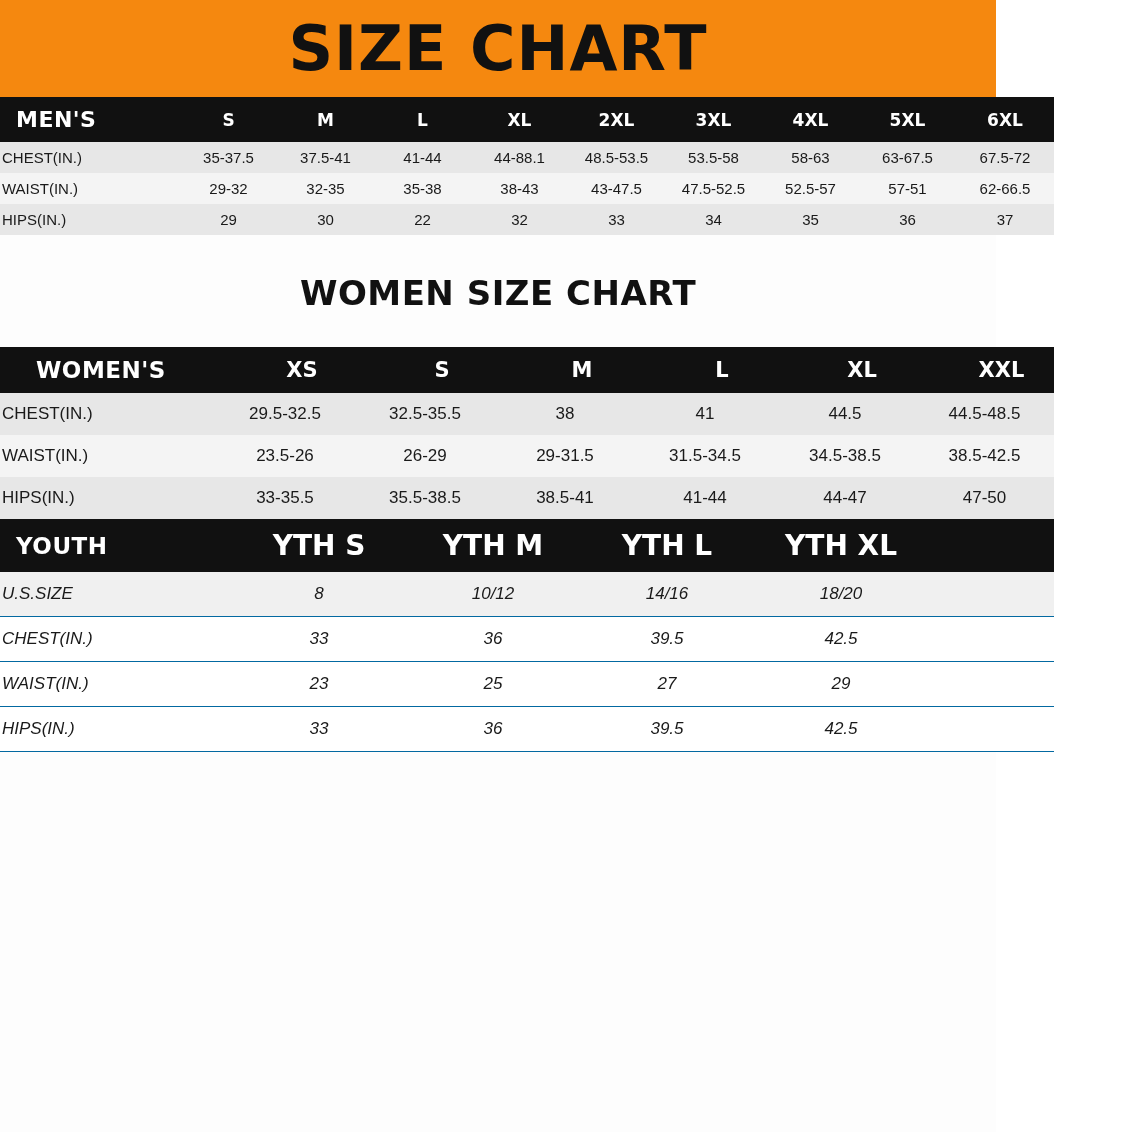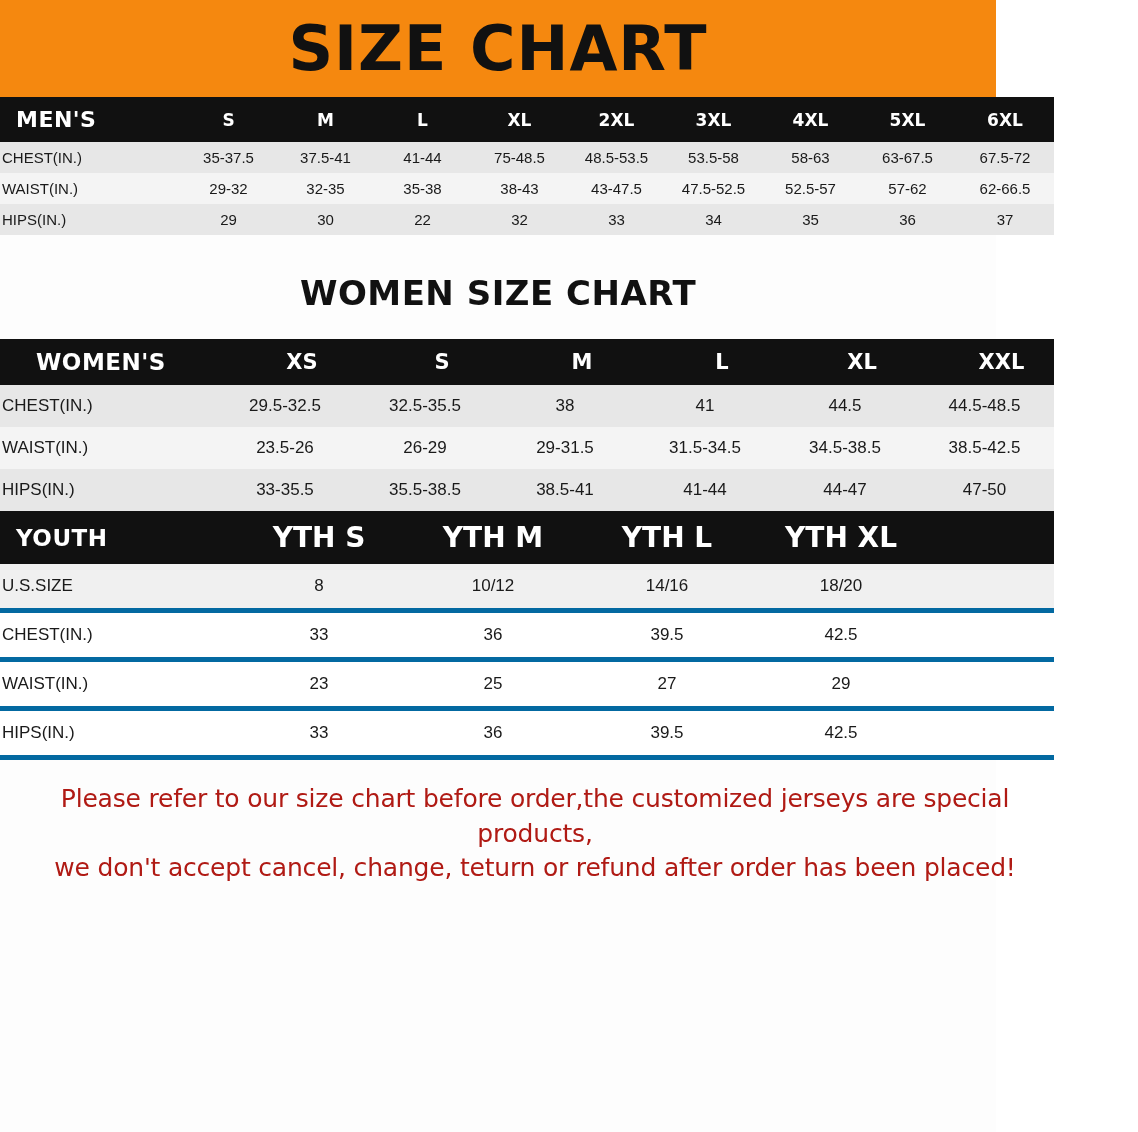--- a/index.html
+++ b/index.html
@@ -40,21 +40,21 @@
   
   .section-title {
     text-align: center;
     font-family: "DejaVu Sans", sans-serif;
     font-weight: 700;
     font-size: 34px;
     color: #111111;
     letter-spacing: 0.5px;
   }
   #man-title { margin-top: 28px; margin-bottom: 24px; }
-  #women-title { margin-top: 38px; margin-bottom: 26px; }
+  #women-title { margin-top: 38px; margin-bottom: 34px; }
   #youth-title { margin-top: 50px; margin-bottom: 30px; }
 
   
   table {
     border-collapse: collapse;
     table-layout: fixed;
   }
   .chart-table {
     margin: 0 auto;
   }
@@ -96,21 +96,21 @@
   #women-table tbody td { font-size: 17px; padding: 11px 2px; }
   #women-table tbody tr:nth-child(odd) td { background: #e7e7e7; }
   #women-table tbody tr:nth-child(even) td { background: #f4f4f4; }
 
   
   #youth-table { width: 1054px; }
   #youth-table thead th { font-size: 28px; }
   #youth-table thead th.rowlabel-head { font-size: 23px; }
   #youth-table tbody td { font-size: 17px; padding: 12px 2px; background: #ffffff; }
   #youth-table tbody tr:first-child td { background: #f0f0f0; }
-  #youth-table tbody tr td { border-bottom: 5px solid #0369a1; }
+  #youth-table tbody tr td { border-bottom: 1px solid #0369a1; font-style: italic; }
 
   
   .note {
     margin: 22px auto 0 auto;
     width: 1070px;
     text-align: center;
     color: #b01a14;
     font-family: "DejaVu Sans", sans-serif;
     font-size: 25px;
     line-height: 1.38;
@@ -153,37 +153,37 @@
         <th>5XL</th>
         <th>6XL</th>
       </tr>
     </thead>
     <tbody>
       <tr>
         <td class="rowlabel">CHEST(IN.)</td>
         <td>35-37.5</td>
         <td>37.5-41</td>
         <td>41-44</td>
-        <td>75-48.5</td>
+        <td>44-88.1</td>
         <td>48.5-53.5</td>
         <td>53.5-58</td>
         <td>58-63</td>
         <td>63-67.5</td>
         <td>67.5-72</td>
       </tr>
       <tr>
         <td class="rowlabel">WAIST(IN.)</td>
         <td>29-32</td>
         <td>32-35</td>
         <td>35-38</td>
         <td>38-43</td>
         <td>43-47.5</td>
         <td>47.5-52.5</td>
         <td>52.5-57</td>
-        <td>57-62</td>
+        <td>57-51</td>
         <td>62-66.5</td>
       </tr>
       <tr>
         <td class="rowlabel">HIPS(IN.)</td>
         <td>29</td>
         <td>30</td>
         <td>22</td>
         <td>32</td>
         <td>33</td>
         <td>34</td>
@@ -295,18 +295,14 @@
         <td class="rowlabel">HIPS(IN.)</td>
         <td>33</td>
         <td>36</td>
         <td>39.5</td>
         <td>42.5</td>
         <td></td>
       </tr>
     </tbody>
   </table>
 
-  <div class="note">
-    <span>Please refer to our size chart before order,the customized jerseys are special products,</span>
-    <span>we don't accept cancel, change, teturn or refund after order has been placed!</span>
-  </div>
 
 </div>
 
 </body></html>

